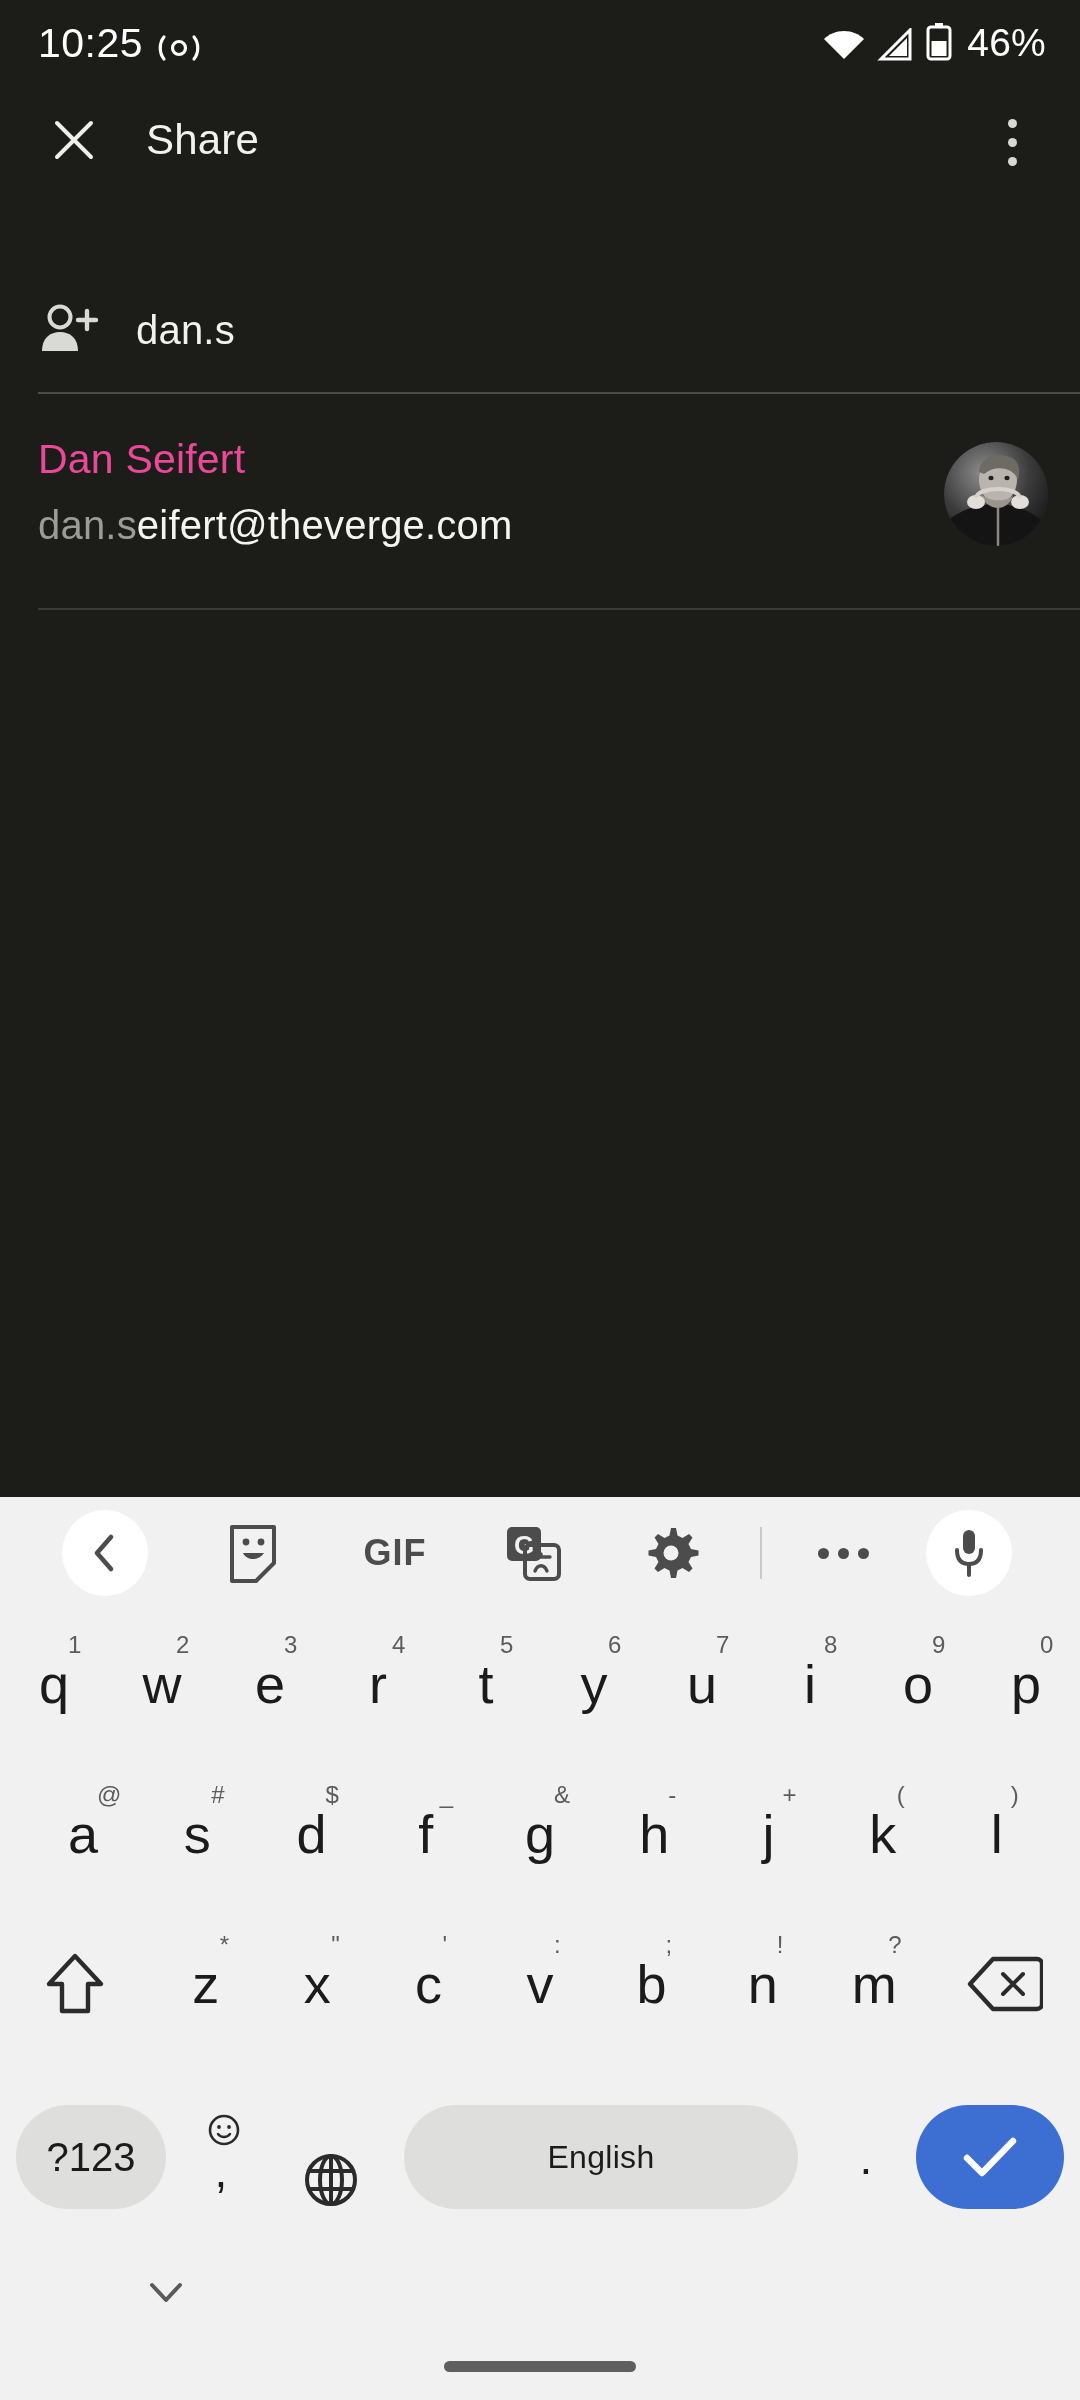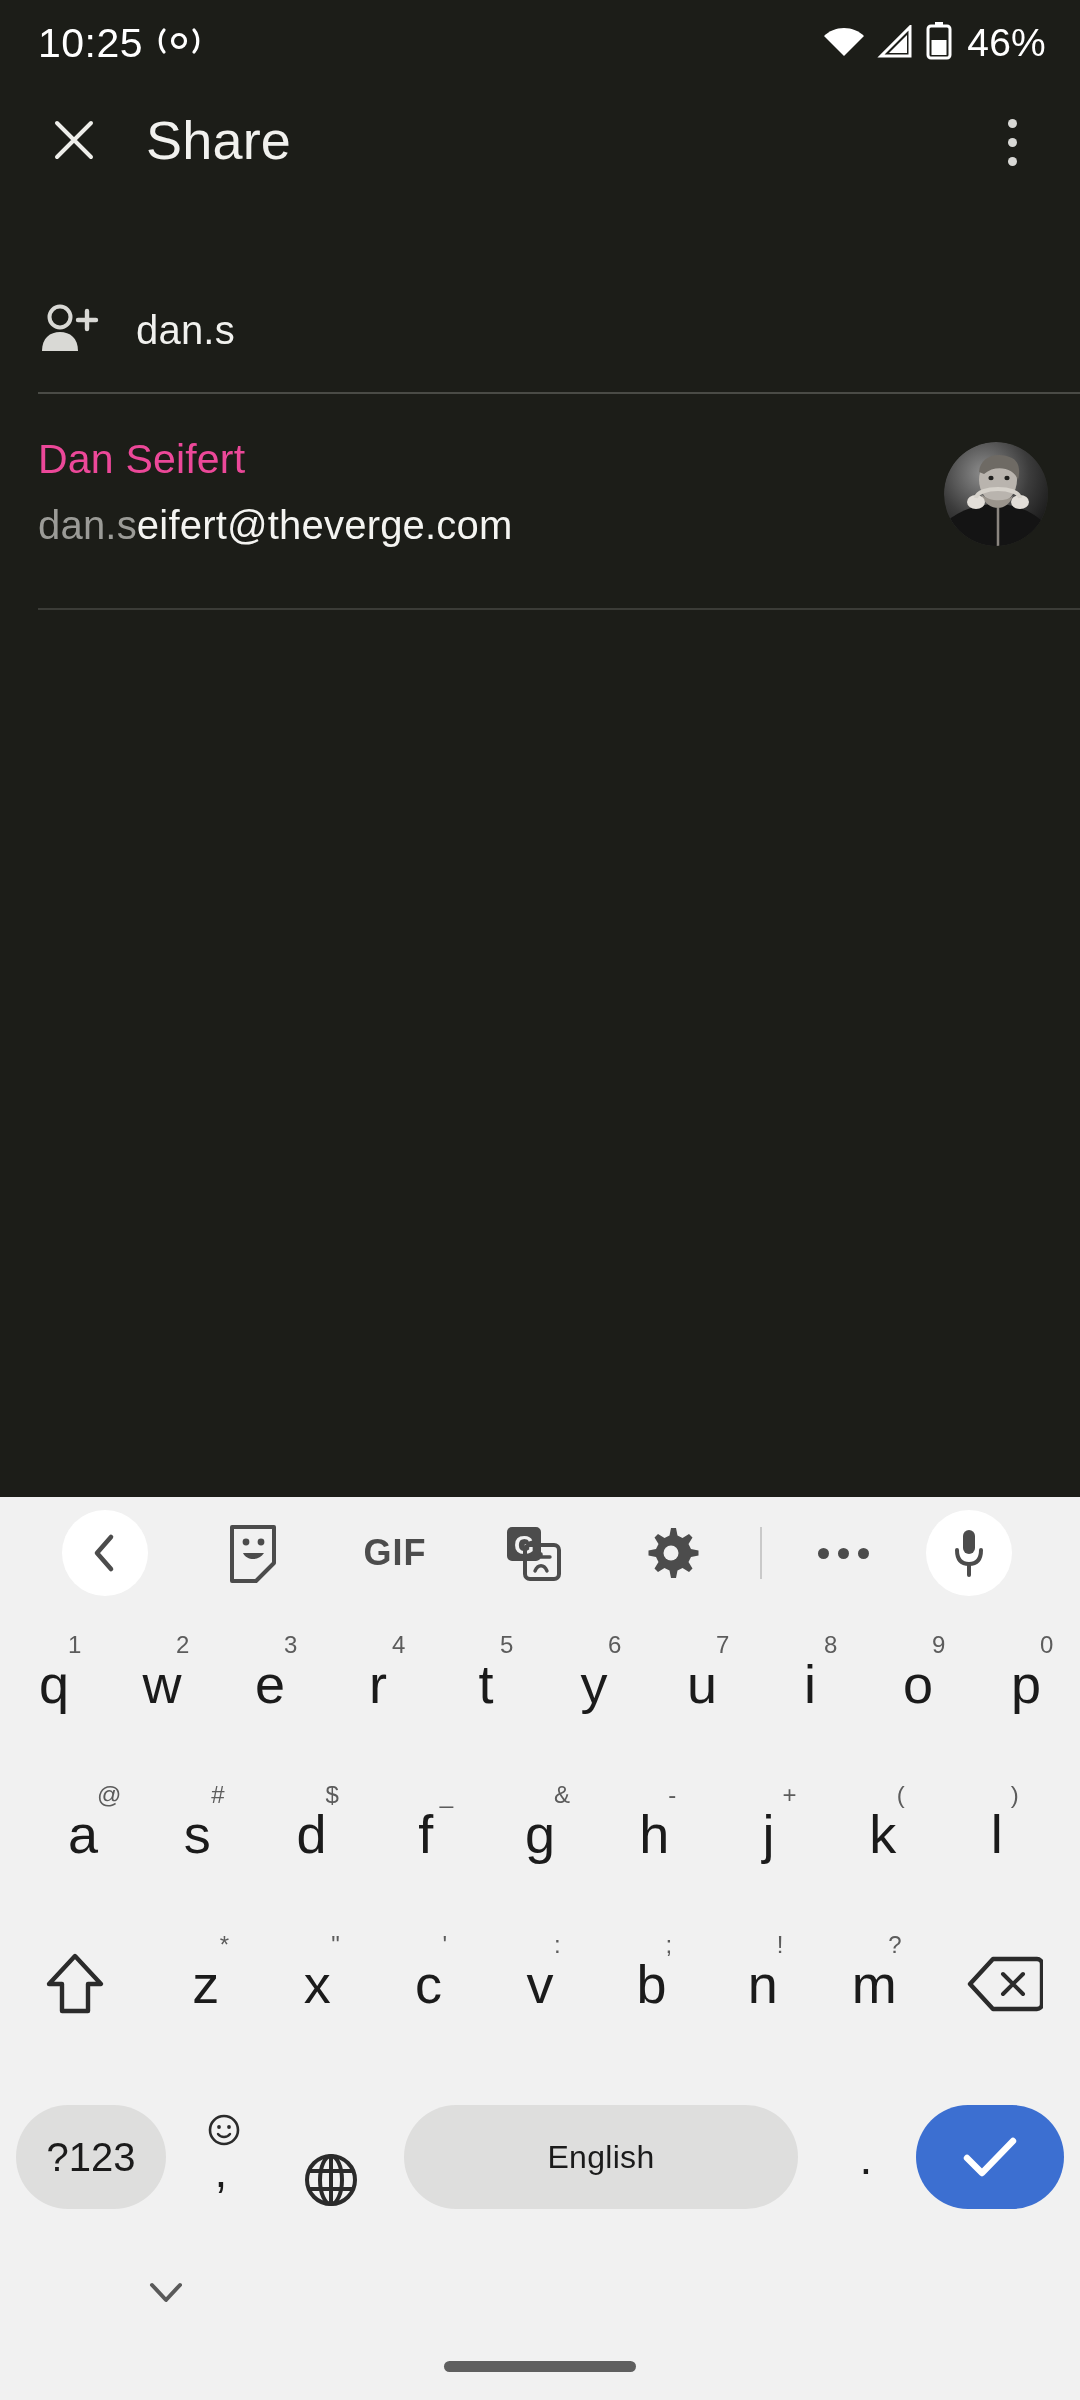--- a/index.html
+++ b/index.html
@@ -16,40 +16,40 @@
     position:absolute; left:0; top:0; width:1080px; height:1497px;
     background:#1c1d18;
   }
 
   
   #status-bar {
     position:absolute; left:0; top:0; width:1080px; height:86px;
     display:flex; align-items:center; justify-content:space-between;
     padding:0 34px 0 38px;
   }
-  #status-left { display:flex; align-items:center; gap:14px; }
+  #status-left { display:flex; align-items:flex-end; gap:14px; }
   #clock {
     color:#ffffff; font-size:41px; letter-spacing:.5px;
     font-family:"Liberation Sans", sans-serif;
   }
   .hotspot-ic { display:block; }
-  #status-right { display:flex; align-items:center; gap:11px; }
+  #status-right { display:flex; align-items:flex-end; gap:11px; }
   #battery-pct { color:#ffffff; font-size:39px; letter-spacing:.2px; margin-left:4px; }
 
   
   #appbar {
     position:absolute; left:0; top:86px; width:1080px; height:108px;
     display:flex; align-items:center;
   }
   #close-btn {
     width:104px; height:104px; margin-left:22px;
     display:flex; align-items:center; justify-content:center;
   }
   #appbar-title {
-    color:#f1f1ee; font-size:54px; margin-left:20px; letter-spacing:.2px;
+    color:#f1f1ee; font-size:42px; margin-left:20px; letter-spacing:.2px;
   }
   #overflow-btn {
     position:absolute; right:28px; top:16px;
     width:80px; height:80px; display:flex; align-items:center; justify-content:center;
   }
   .dot3 { width:9px; height:9px; border-radius:50%; background:#d8d8d5; display:block; }
   #overflow-btn .stack { display:flex; flex-direction:column; gap:10px; align-items:center; }
 
   
   #recipient-row {

